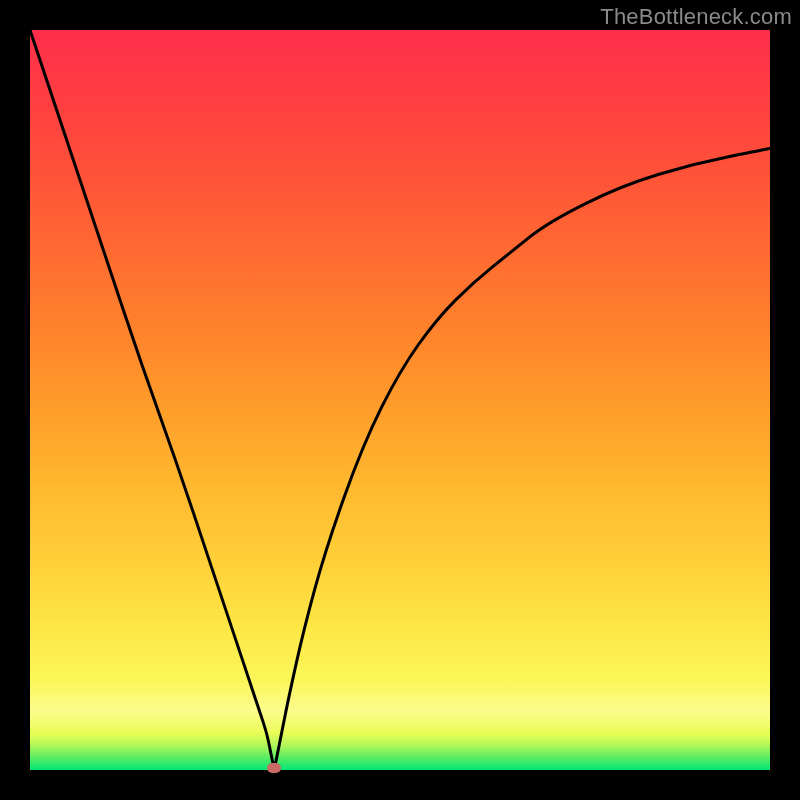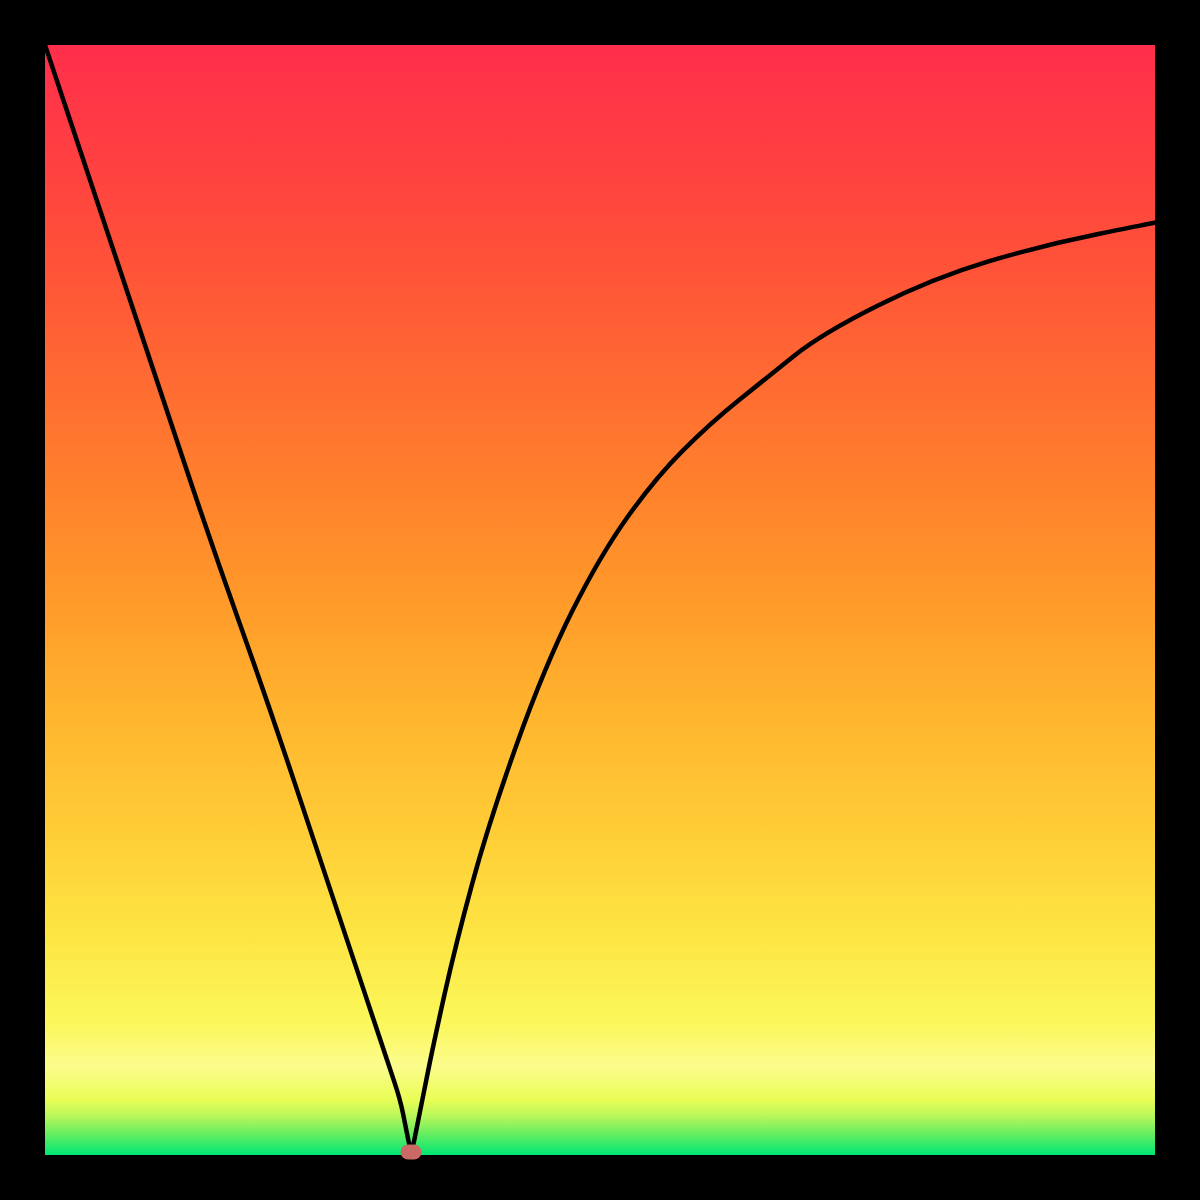--- a/index.html
+++ b/index.html
@@ -70,13 +70,14 @@
 </head>
 <body>
 
 <div class="frame">
   <div class="plot-area">
     <svg class="curve" viewBox="0 0 740 740" preserveAspectRatio="none">
       <path id="curve-path" fill="none" stroke="#000000" stroke-width="3" stroke-linecap="round" stroke-linejoin="round" d="M 0.00 0.00 Q 0.00 0.00 18.50 55.50 Q 37.00 111.00 55.50 166.50 Q 74.00 222.00 92.50 277.50 Q 111.00 333.00 129.50 384.80 Q 148.00 436.60 166.50 492.10 Q 185.00 547.60 196.10 580.90 Q 207.20 614.20 214.60 636.40 Q 222.00 658.60 225.70 669.70 Q 229.40 680.80 233.10 691.90 Q 236.80 703.00 238.65 712.25 Q 240.50 721.50 242.35 730.75 Q 244.20 740.00 246.05 730.75 Q 247.90 721.50 249.75 712.25 Q 251.60 703.00 255.30 684.50 Q 259.00 666.00 266.40 632.70 Q 273.80 599.40 284.90 558.70 Q 296.00 518.00 314.50 466.20 Q 333.00 414.40 351.50 377.40 Q 370.00 340.40 388.50 314.50 Q 407.00 288.60 425.50 270.10 Q 444.00 251.60 462.50 236.80 Q 481.00 222.00 499.50 207.20 Q 518.00 192.40 555.00 173.90 Q 592.00 155.40 629.00 144.30 Q 666.00 133.20 703.00 125.80 T 740.00 118.40"></path>
     </svg>
     <div class="marker" id="marker" style="left: 237.2px; top: 733px; background: rgb(201, 107, 100);"></div>
   </div>
+  <div class="watermark">TheBottleneck.com</div>
 </div>
 
 </body></html>

